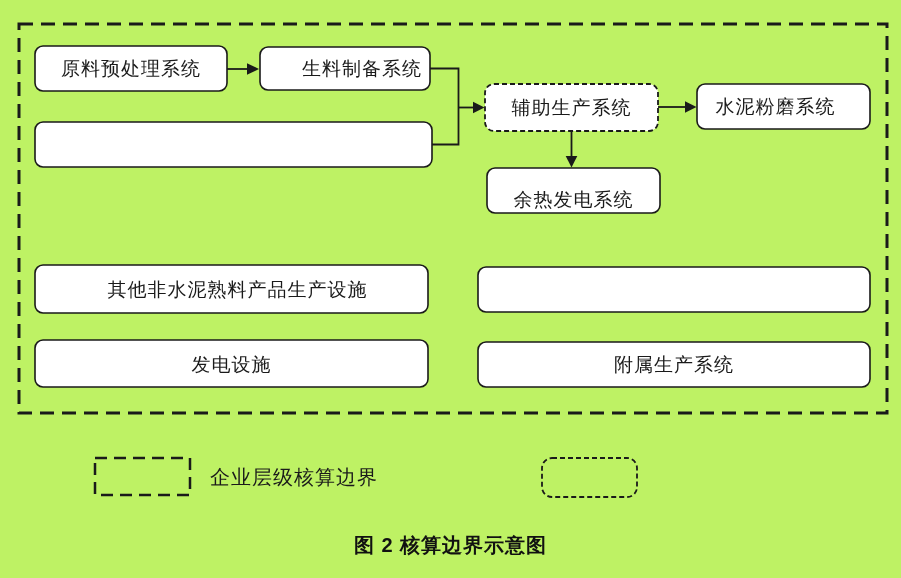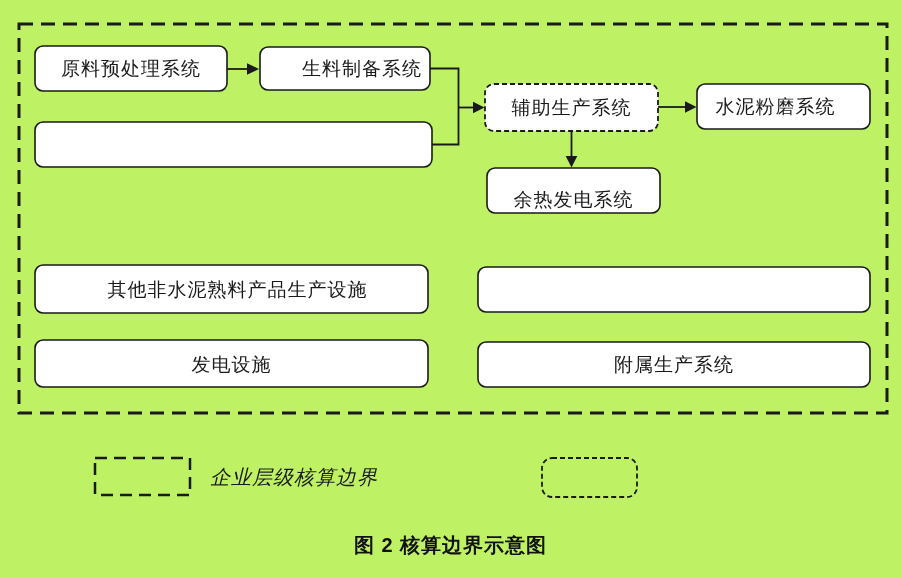--- a/index.html
+++ b/index.html
@@ -35,21 +35,20 @@
     pointer-events: none;
   }
   .legend-label {
     position: absolute;
     display: flex;
     align-items: center;
     font-size: 20px;
     letter-spacing: 1px;
     color: #1a1a1a;
     line-height: 1;
-    font-style: italic;
   }
   .caption {
     position: absolute;
     left: 0;
     top: 532px;
     width: 901px;
     text-align: center;
     font-family: "Liberation Sans", "DejaVu Sans", sans-serif;
     font-weight: 700;
     font-size: 20px;

